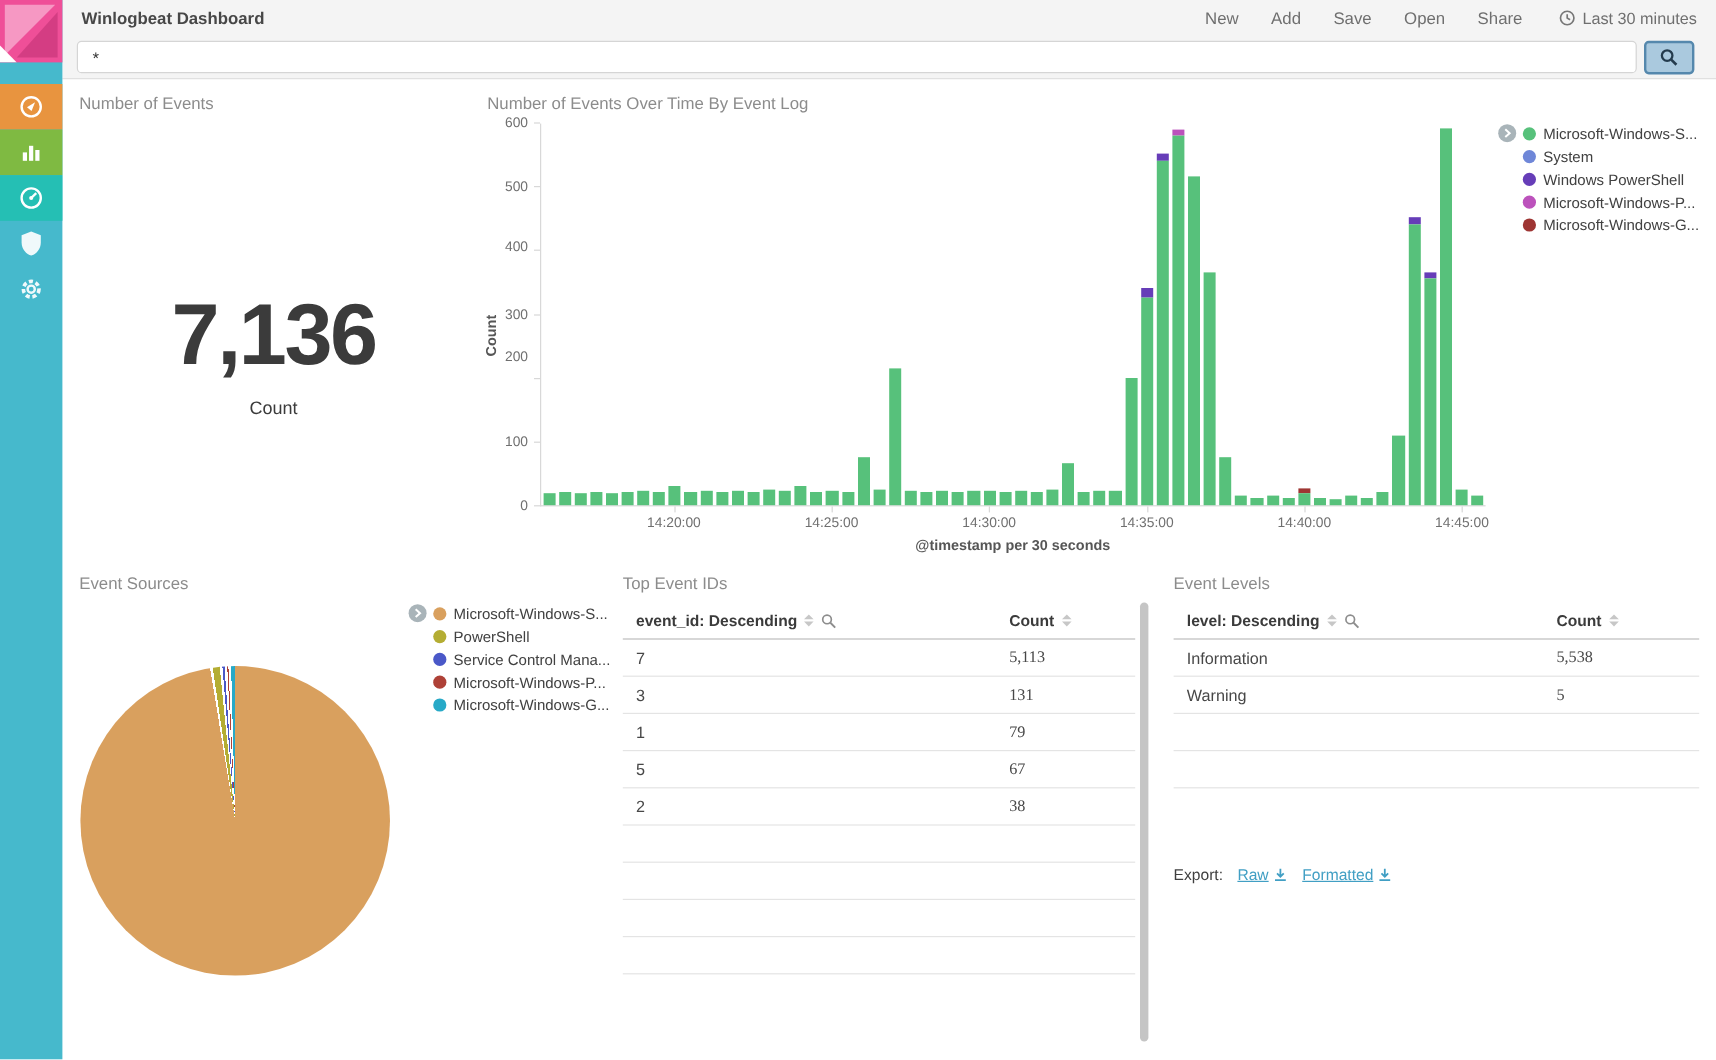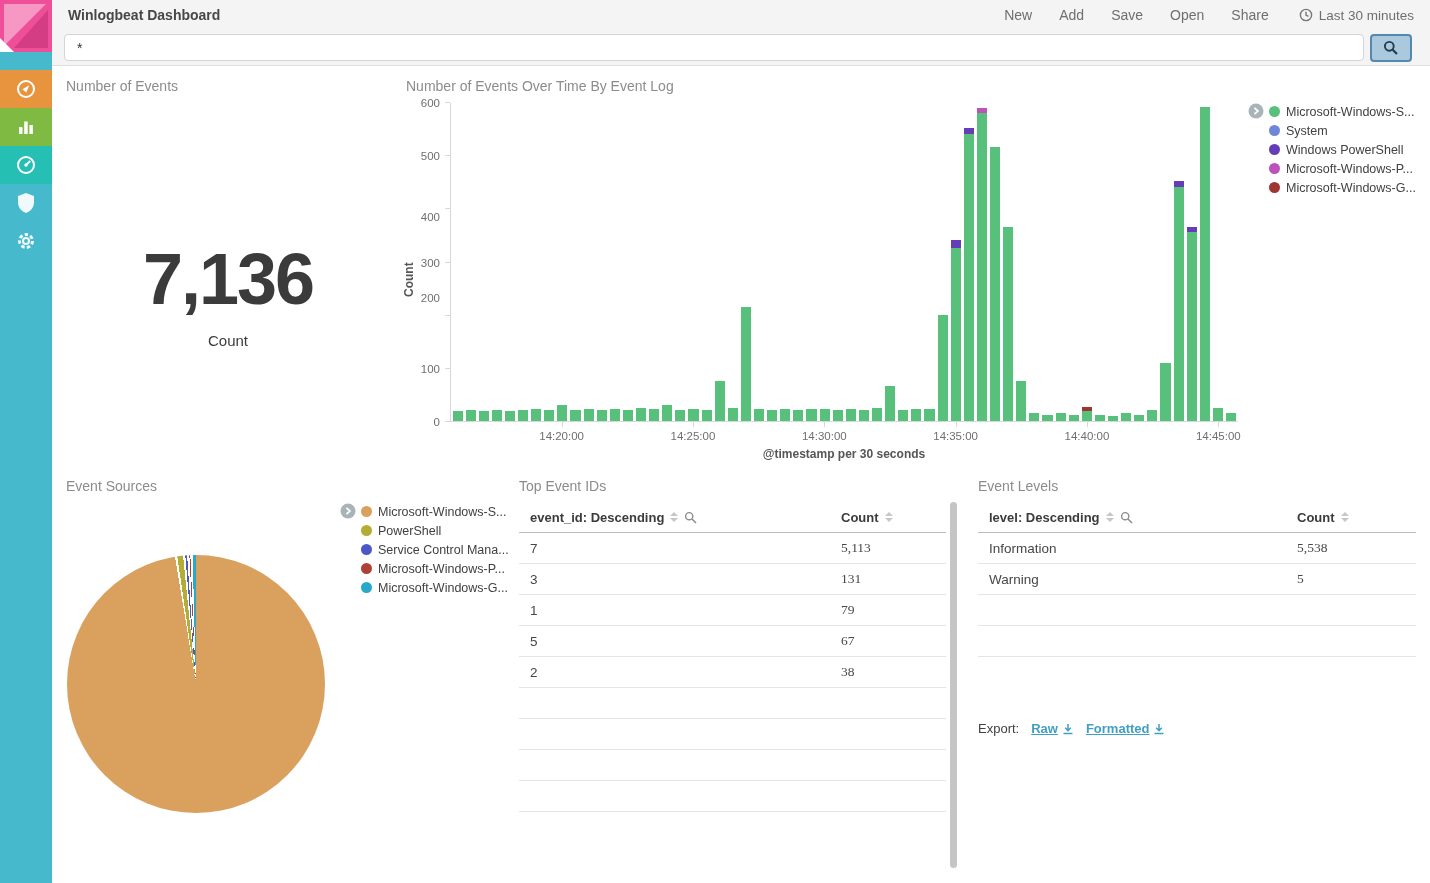--- a/index.html
+++ b/index.html
@@ -65,21 +65,21 @@
   .sort{display:inline-flex;flex-direction:column;margin-left:6px;gap:2px;}
   .sort i{display:block;width:0;height:0;border-left:4px solid transparent;border-right:4px solid transparent;}
   .sort .su{border-bottom:4px solid #c7c7c7;}
   .sort .sd{border-top:4px solid #c7c7c7;}
   .mag{margin-left:6px;display:inline-flex;}
 
   .scrollbar{position:absolute;left:950px;top:502px;width:7px;height:366px;background:#c5c5c5;border-radius:4px;}
 
   .export-row{position:absolute;left:978px;top:721px;display:flex;align-items:center;gap:12px;font-size:13px;color:#3f3f3f;}
   .export-link{display:inline-flex;align-items:center;gap:4px;}
-  .export-link .lk{text-decoration:underline;font-weight:bold;}
+  .export-link .lk{text-decoration:underline;}
 </style>
 </head>
 <body>
 
 <div class="sidebar" data-interactable="false">
   <div class="side-tile logo-tile" data-interactable="true" style="background: rgb(239, 79, 152);">
     <svg width="52" height="52" viewBox="0 0 52 52" data-interactable="false">
       <polygon points="4,4 46,4 4,46" fill="rgba(255,255,255,0.42)"></polygon>
       <polygon points="48,10 48,48 14,48" fill="rgba(120,0,60,0.22)"></polygon>
       <polygon points="0,52 0,38 14,52" fill="#ffffff"></polygon>
@@ -156,21 +156,21 @@
 <div class="y-axis-label" data-interactable="false">Count</div>
 <div class="y-axis" data-interactable="false">
     <div class="ytick" data-interactable="false" style="bottom: -7px;">0</div>
     <div class="ymark" data-interactable="false" style="bottom: 0px;"></div>
     <div class="ytick" data-interactable="false" style="bottom: 46.1667px;">100</div>
     <div class="ymark" data-interactable="false" style="bottom: 53.1667px;"></div>
     <div class="ytick" data-interactable="false" style="bottom: 117px;">200</div>
     <div class="ymark" data-interactable="false" style="bottom: 106.333px;"></div>
     <div class="ytick" data-interactable="false" style="bottom: 152.5px;">300</div>
     <div class="ymark" data-interactable="false" style="bottom: 159.5px;"></div>
-    <div class="ytick" data-interactable="false" style="bottom: 198px;">400</div>
+    <div class="ytick" data-interactable="false" style="bottom: 209px;">400</div>
     <div class="ymark" data-interactable="false" style="bottom: 212.667px;"></div>
     <div class="ytick" data-interactable="false" style="bottom: 258.833px;">500</div>
     <div class="ymark" data-interactable="false" style="bottom: 265.833px;"></div>
     <div class="ytick" data-interactable="false" style="bottom: 312px;">600</div>
     <div class="ymark" data-interactable="false" style="bottom: 319px;"></div>
   </div>
 <div class="bar-plot" data-interactable="false">
     <div class="bar-col" data-interactable="false">
       <div class="seg" data-interactable="true" style="height: 9.6px; background: rgb(87, 193, 123);"></div>
     </div>

